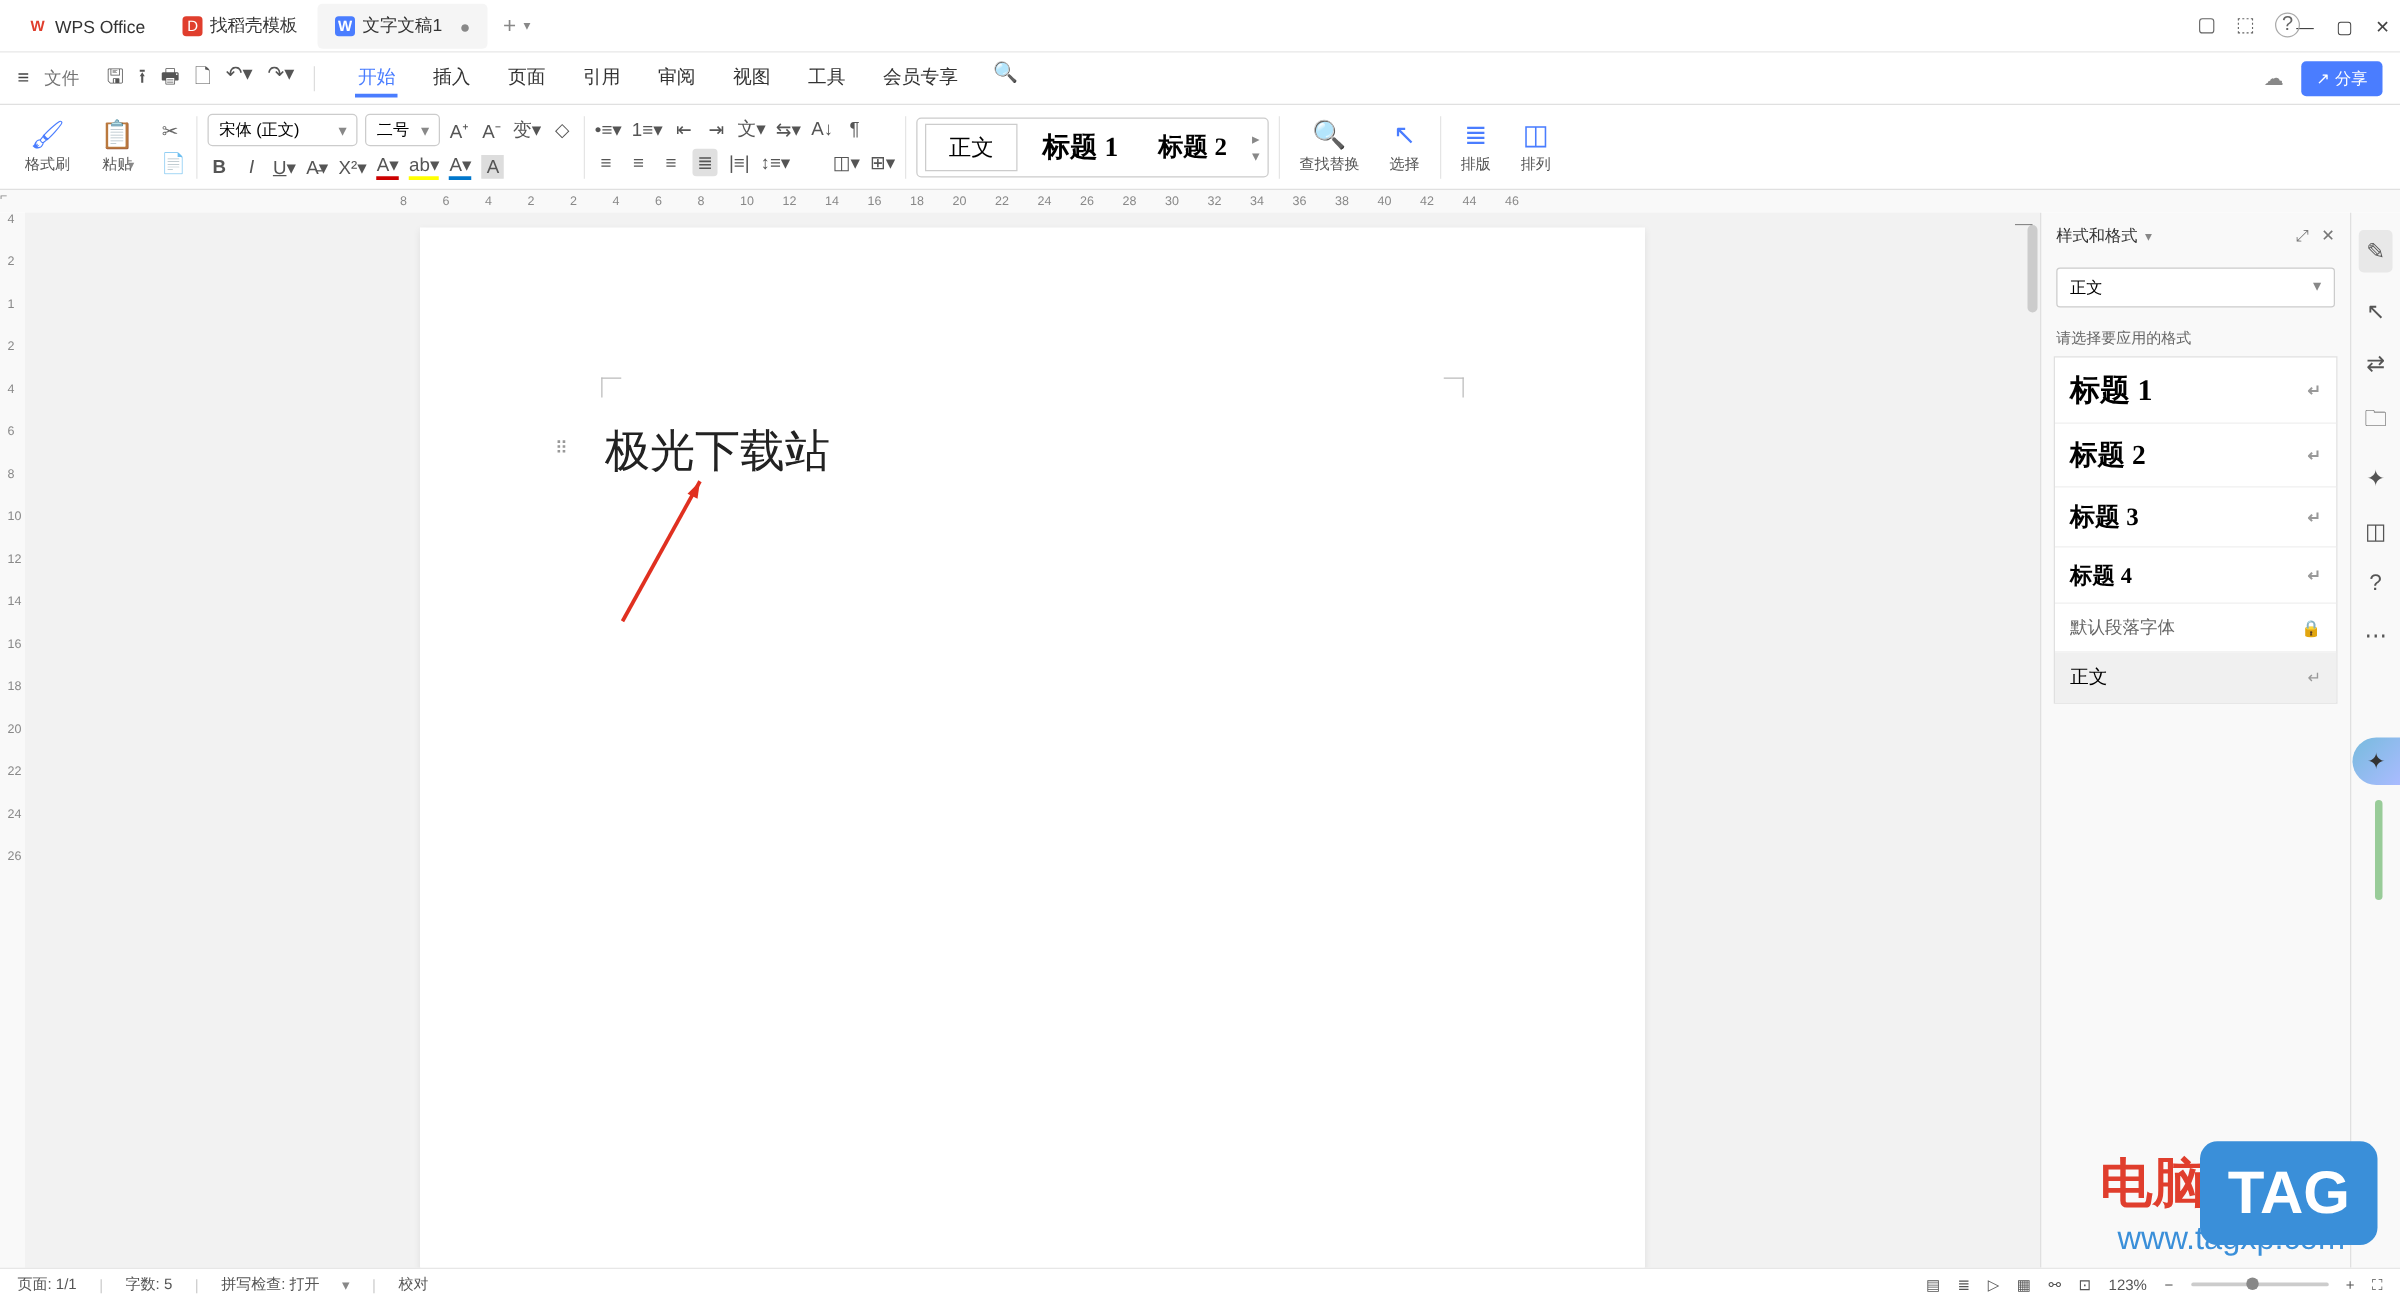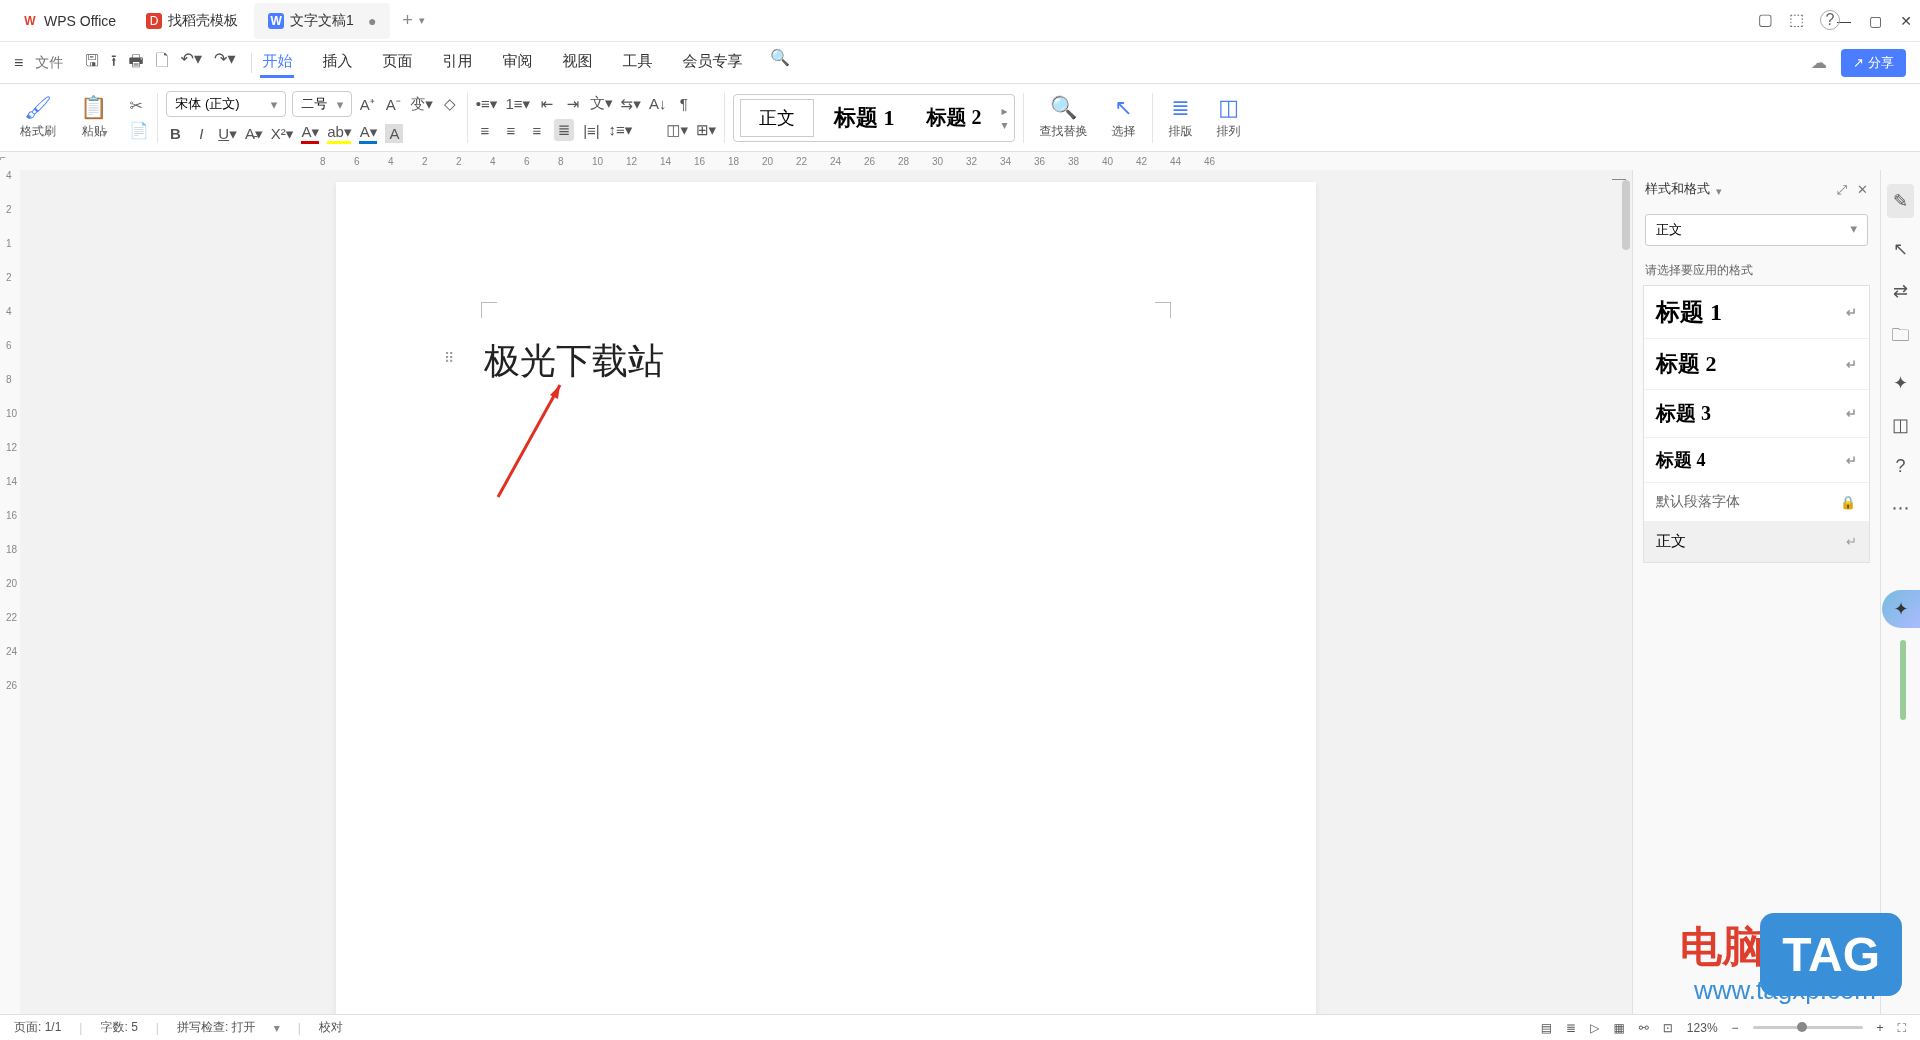--- a/index.html
+++ b/index.html
@@ -13,21 +13,21 @@
 .ic-w { background:#4a7dff; color:#fff; font-weight:bold; }
 .tab-close { color:#888; font-size:14px; margin-left:8px; }
 .win-controls { margin-left:auto; display:flex; gap:18px; color:#444; font-size:14px; }
 .win-controls span { cursor:pointer; }
 .menubar { height:42px; display:flex; align-items:center; gap:4px; padding:0 14px; border-bottom:1px solid #e0e0e0; }
 .menu-left { display:flex; align-items:center; gap:12px; }
 .hamb { font-size:16px; color:#444; }
 .file-label { font-size:14px; color:#737373; }
 .qat { display:flex; gap:12px; color:#555; font-size:16px; margin-left:10px; }
 .qat-sep { width:1px; height:20px; background:#ddd; margin:0 4px; }
-.menus { display:flex; gap:26px; font-size:15px; color:#333; }
+.menus { display:flex; gap:26px; margin-left:24px; font-size:15px; color:#333; }
 .menu-item { cursor:pointer; padding:4px 2px; }
 .menu-item.active { color:#4a7dff; border-bottom:3px solid #4a7dff; }
 .menu-right { margin-left:auto; display:flex; align-items:center; gap:14px; }
 .share-btn { background:#4a7dff; color:#fff; padding:5px 12px; border-radius:4px; font-size:13px; display:flex; align-items:center; gap:4px; }
 .ribbon { height:68px; display:flex; align-items:center; padding:6px 12px; gap:8px; border-bottom:1px solid #e0e0e0; background:#fff; }
 .rib-group { display:flex; flex-direction:column; align-items:center; gap:2px; font-size:12px; color:#555; padding:0 8px; }
 .rib-group .ic { font-size:22px; color:#4a7dff; }
 .rib-sep { width:1px; height:50px; background:#e5e5e5; }
 .rib-stack { display:flex; flex-direction:column; gap:6px; }
 .font-sel { border:1px solid #ccc; border-radius:4px; padding:3px 8px; font-size:13px; display:flex; align-items:center; gap:6px; background:#fff; }
@@ -48,21 +48,21 @@
 .doc-area { flex:1; background:#f2f2f2; display:flex; justify-content:center; overflow:hidden; position:relative; }
 .page { width:980px; background:#fff; margin-top:12px; height:1200px; position:relative; box-shadow:0 2px 6px rgba(0,0,0,0.08); }
 .page-margin { position:absolute; }
 .pm-tl { top:120px; left:145px; width:16px; height:16px; border-left:1px solid #bbb; border-top:1px solid #bbb; }
 .pm-tr { top:120px; right:145px; width:16px; height:16px; border-right:1px solid #bbb; border-top:1px solid #bbb; }
 .doc-text { position:absolute; top:155px; left:148px; font-family:Liberation Serif, serif; font-size:36px; color:#222; }
 .drag-handle { position:absolute; top:168px; left:108px; color:#999; font-size:14px; }
 .arrow-svg { position:absolute; top:195px; left:152px; }
 .doc-scrollbar { position:absolute; right:2px; top:10px; width:8px; height:70px; background:#ccc; border-radius:4px; }
 .side-panel { width:248px; background:#f9f9f9; border-left:1px solid #e0e0e0; display:flex; flex-direction:column; }
-.sp-header { display:flex; align-items:flex-end; padding:10px 12px; font-size:13px; color:#333; gap:6px; }
+.sp-header { display:flex; align-items:center; padding:10px 12px; font-size:13px; color:#333; gap:6px; }
 .sp-header .sp-ctl { margin-left:auto; display:flex; gap:10px; color:#777; font-size:13px; }
 .sp-style-sel { margin:6px 12px; border:1px solid #ccc; background:#fff; padding:6px 10px; font-size:13px; border-radius:3px; display:flex; }
 .sp-btns { display:flex; gap:8px; padding:6px 12px; }
 .sp-btn { border:1px solid #ccc; background:#fff; font-size:12px; padding:4px 10px; border-radius:3px; }
 .sp-label { font-size:12px; color:#666; padding:10px 12px 6px; }
 .sp-list { margin:0 10px; border:1px solid #e0e0e0; background:#fff; flex:0 0 auto; }
 .sp-item { padding:10px 12px; font-family:"SimSun"; border-bottom:1px solid #f0f0f0; display:flex; align-items:center; font-size:15px; }
 .sp-item .ret { margin-left:auto; color:#999; font-size:13px; }
 .sp-item .lock { margin-left:auto; color:#999; font-size:13px; }
 .sp-item.h1 { font-size:24px; font-weight:bold; }

